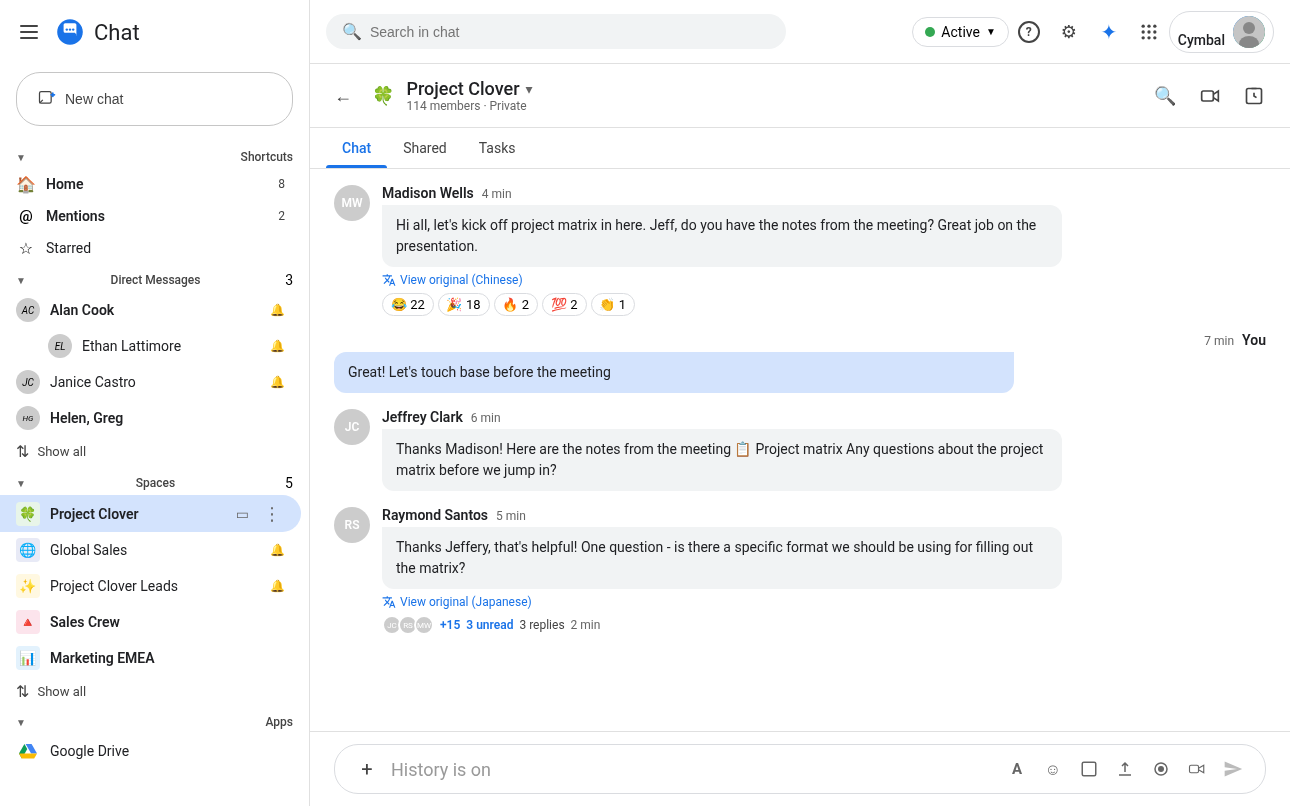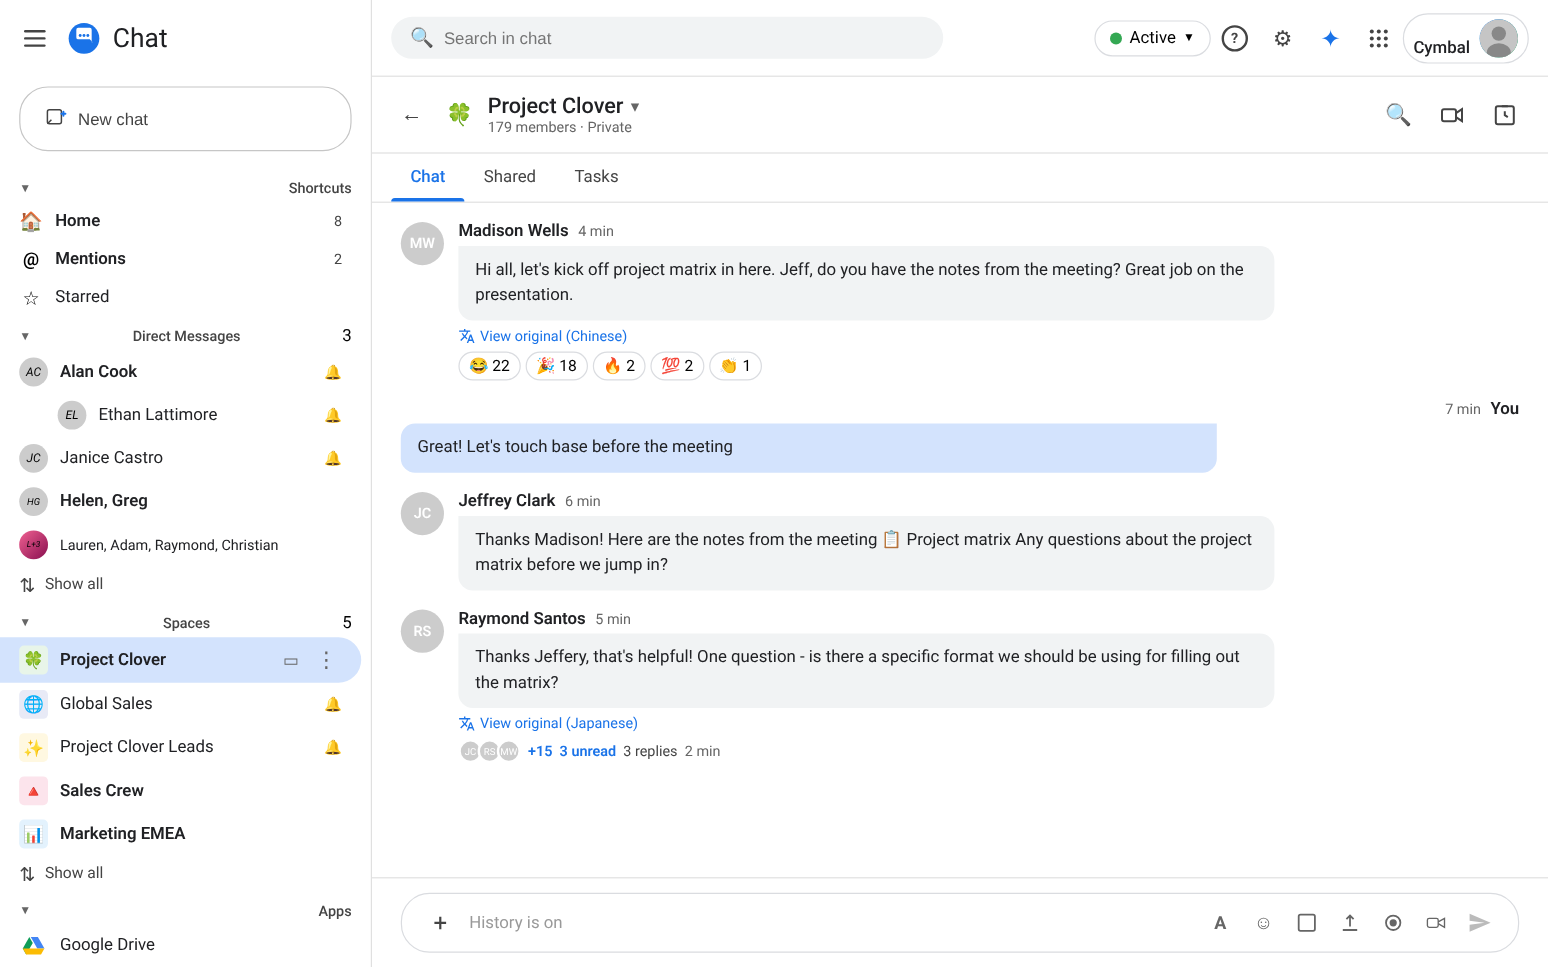--- a/index.html
+++ b/index.html
@@ -80,21 +80,21 @@
 
     .replies-bar { display: flex; align-items: center; gap: 6px; margin-top: 6px; font-size: 12px; color: #1a73e8; cursor: pointer; }
     .replies-avatars { display: flex; }
     .replies-avatars .r-av { width: 20px; height: 20px; border-radius: 50%; background: #ccc; border: 2px solid #fff; margin-left: -4px; display: flex; align-items: center; justify-content: center; font-size: 8px; color: #fff; overflow: hidden; }
     .replies-avatars .r-av:first-child { margin-left: 0; }
 
     
     .input-area { padding: 12px 24px; border-top: 1px solid #e0e0e0; }
     .input-box { display: flex; align-items: center; border: 1px solid #dadce0; border-radius: 24px; padding: 8px 16px; gap: 8px; background: #fff; }
     .input-box .add-btn { font-size: 20px; color: #444; cursor: pointer; width: 32px; height: 32px; display: flex; align-items: center; justify-content: center; border-radius: 50%; }
-    .input-text { flex: 1; font-size: 14px; color: #999; }
+    .input-text { flex: 1; font-size: 18px; color: #999; }
     .input-icons { display: flex; gap: 4px; align-items: center; }
     .input-icon { width: 32px; height: 32px; display: flex; align-items: center; justify-content: center; font-size: 16px; color: #666; cursor: pointer; border-radius: 50%; }
 
     
     ::-webkit-scrollbar { width: 6px; }
     ::-webkit-scrollbar-track { background: transparent; }
     ::-webkit-scrollbar-thumb { background: #ccc; border-radius: 3px; }
 
     .space-emoji { font-size: 18px; }
 
@@ -180,24 +180,20 @@
   </div>
   <div class="nav-item">
     <div class="avatar avatar-janice">JC</div>
     <span class="nav-label">Janice Castro</span>
     <span class="pin-icon">🔔</span>
   </div>
   <div class="nav-item">
     <div class="avatar avatar-helen" style="font-size:8px;">HG</div>
     <span class="nav-label bold">Helen, Greg</span>
   </div>
-  <div class="nav-item">
-    <div class="avatar" style="background:linear-gradient(135deg,#f06292,#880e4f);font-size:7px;">L+3</div>
-    <span class="nav-label" style="font-size:12px;">Lauren, Adam, Raymond, Christian</span>
-  </div>
   <div class="show-all">
     <span style="font-size:16px;">⇅</span>
     <span>Show all</span>
   </div>
 
   <div class="section-header">
     <span class="chevron">▼</span>
     <span class="section-label">Spaces</span>
     <span class="nav-count">5</span>
   </div>
@@ -297,21 +293,21 @@
   </div>
 
   <div class="chat-header">
     <div class="back-btn">←</div>
     <div class="space-emoji">🍀</div>
     <div class="chat-header-info">
       <div class="chat-header-name">
         <span>Project Clover</span>
         <span style="font-size:14px;color:#666;">▾</span>
       </div>
-      <div class="chat-header-meta">179 members · Private</div>
+      <div class="chat-header-meta">114 members · Private</div>
     </div>
     <div class="chat-header-actions">
       <div class="icon-btn">
         <span>🔍</span>
       </div>
       <div class="icon-btn">
         <svg width="20" height="20" viewBox="0 0 24 24" fill="none" stroke="#444" stroke-width="2">
             <rect x="2" y="6" width="14" height="12" rx="2"></rect>
             <path d="M16 10l6-4v12l-6-4"></path>
           </svg>

